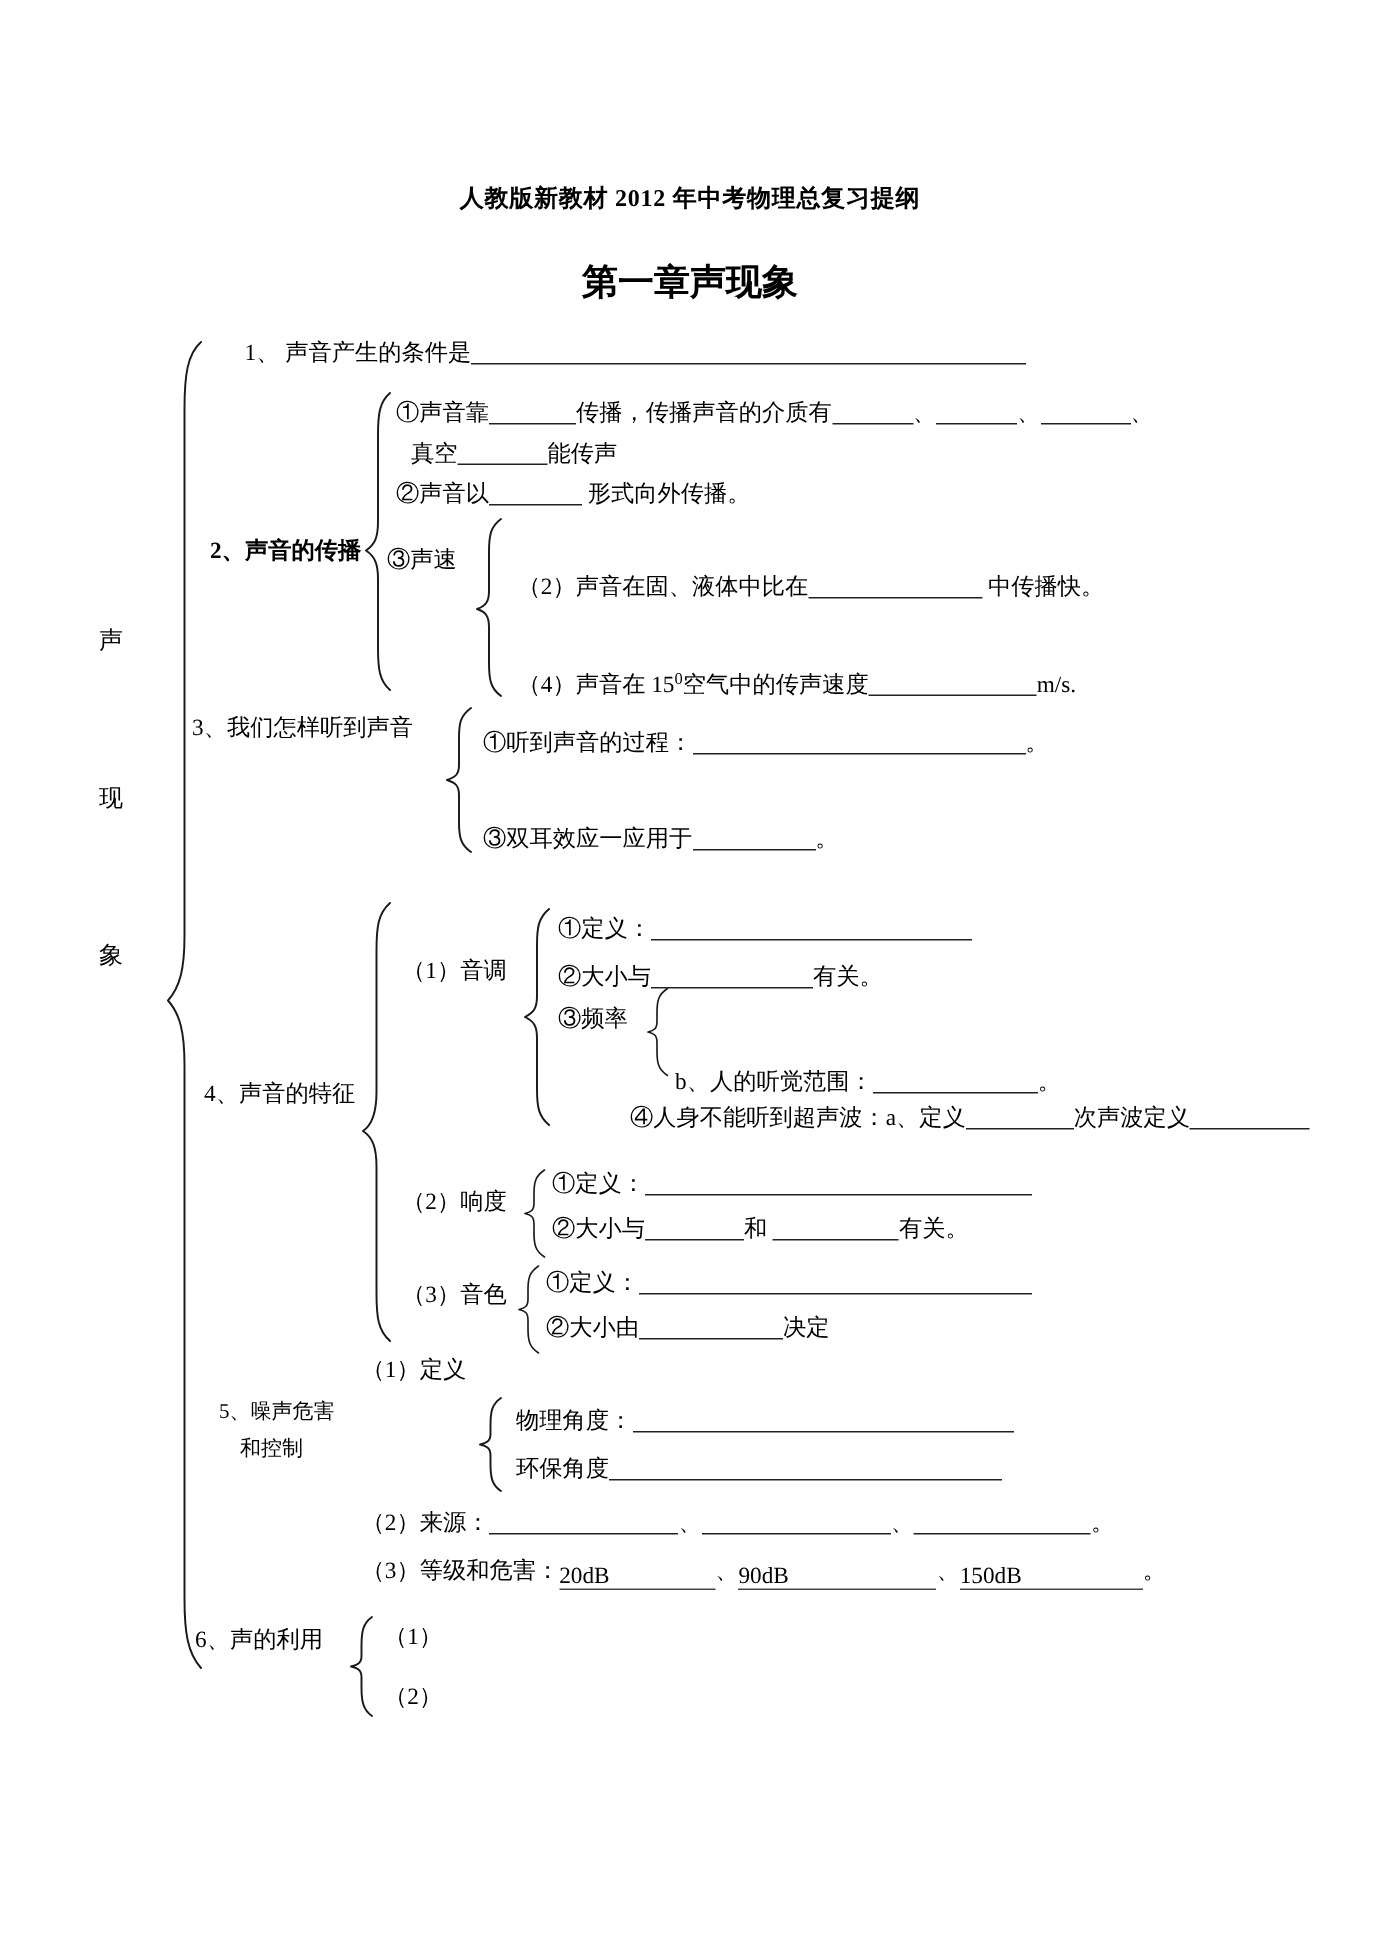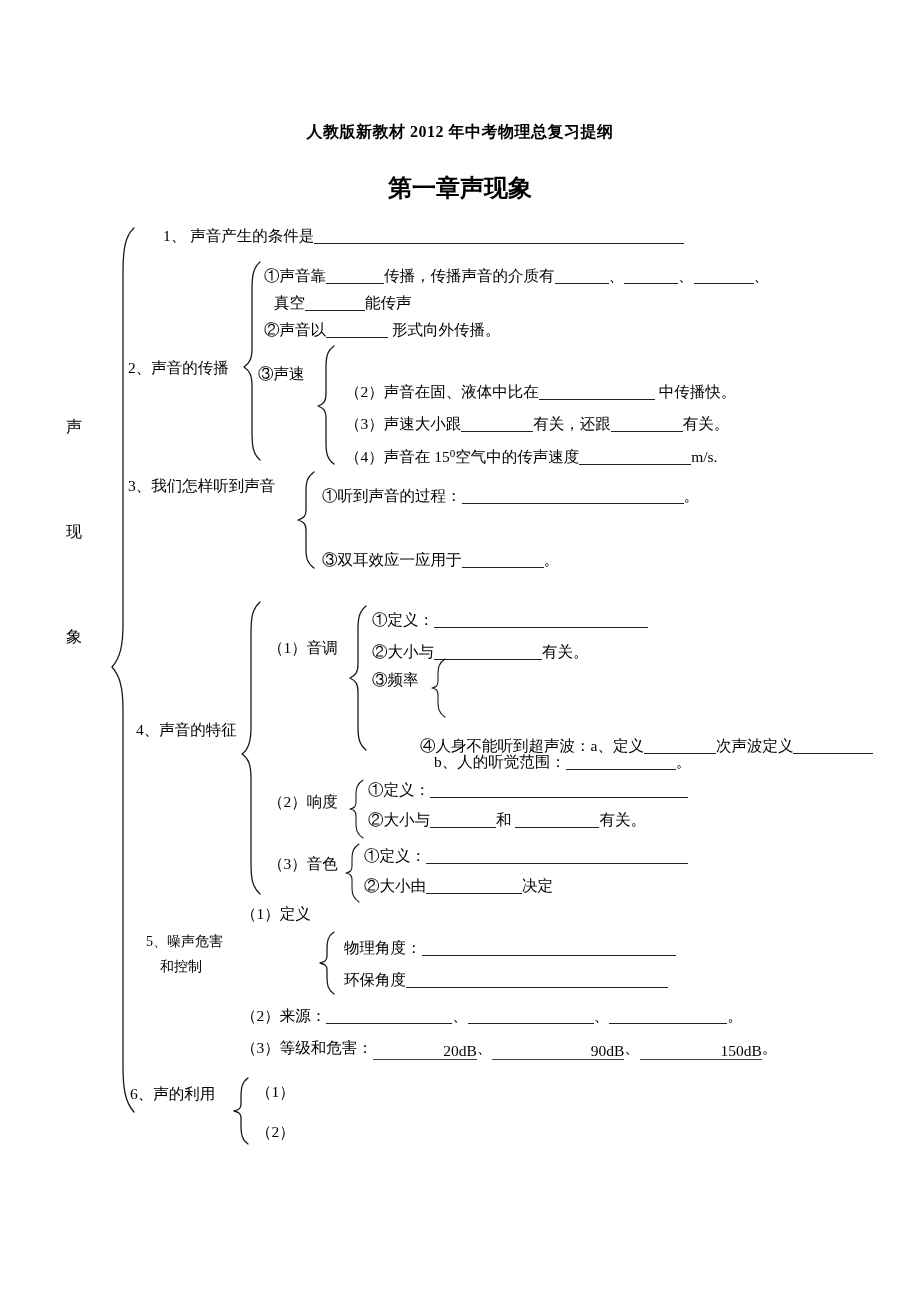--- a/index.html
+++ b/index.html
@@ -44,21 +44,21 @@
   .ul{
     display:inline-block;
     border-bottom:1.1px solid #222;
     vertical-align:-3px;
     height:14px;
   }
   .line-row{position:absolute;white-space:nowrap;font-size:15.5px;line-height:1;}
   .ansbox{
     display:inline-block;
     border-bottom:1.1px solid #444;
-    text-align:right;
+    text-align:left;
     vertical-align:-3px;
   }
 </style>
 </head>
 <body>
 
 <div class="page">
 
   <div class="title1">人教版新教材 2012 年中考物理总复习提纲</div>
   <div class="title2">第一章声现象</div>
@@ -70,21 +70,21 @@
   <div class="brace" style="left:110px;top:226px;">
     <svg width="28" height="888" viewBox="0 0 28 888">
       <path d="M24,2 C15,10 13,24 13,46 L13,398 C13,420 10,432 2,441 C10,450 13,462 13,484 L13,840 C13,862 15,876 24,886"></path>
     </svg>
   </div>
 
   <div class="line-row" style="left:143px;top:228px;margin-left:20px;">
     <span>1、 声音产生的条件是</span><span class="ul" style="width:370px;"></span>
   </div>
 
-  <div class="t" style="left:128px;top:360px;">2、声音的传播</div>
+  <div class="t" style="left:140px;top:360px;font-weight:bold;">2、声音的传播</div>
 
   <div class="brace" style="left:242px;top:260px;">
     <svg width="22" height="202" viewBox="0 0 22 202">
       <path d="M18,2 C11,8 10,16 10,30 L10,88 C10,98 8,103 2,107 C8,111 10,116 10,126 L10,172 C10,186 11,194 18,200"></path>
     </svg>
   </div>
 
   <div class="line-row" style="left:264px;top:268px;">
     <span>①声音靠</span><span class="ul" style="width:58px;"></span><span>传播，传播声音的介质有</span><span class="ul" style="width:54px;"></span><span>、</span><span class="ul" style="width:54px;"></span><span>、</span><span class="ul" style="width:60px;"></span><span>、</span>
   </div>
@@ -103,23 +103,20 @@
     <svg width="22" height="122" viewBox="0 0 22 122">
       <path d="M18,2 C11,7 10,13 10,24 L10,50 C10,57 8,60 2,62 C8,64 10,67 10,74 L10,98 C10,109 11,115 18,120"></path>
     </svg>
   </div>
 
 
   <div class="line-row" style="left:345px;top:384px;">
     <span>（2）声音在固、液体中比在</span><span class="ul" style="width:116px;"></span><span> 中传播快。</span>
   </div>
 
-  <div class="line-row" style="left:345px;top:416px;">
-    <span>（3）声速大小跟</span><span class="ul" style="width:72px;"></span><span>有关，还跟</span><span class="ul" style="width:72px;"></span><span>有关。</span>
-  </div>
 
   <div class="line-row" style="left:345px;top:448px;">
     <span>（4）声音在 15</span><span style="font-size:11px;vertical-align:5px;">0</span><span>空气中的传声速度</span><span class="ul" style="width:112px;"></span><span class="sm">m/s.</span>
   </div>
 
   <div class="t" style="left:128px;top:478px;">3、我们怎样听到声音</div>
 
   <div class="brace" style="left:296px;top:470px;">
     <svg width="22" height="100" viewBox="0 0 22 100">
       <path d="M18,2 C11,7 10,12 10,22 L10,40 C10,46 8,48 2,50 C8,52 10,54 10,60 L10,78 C10,88 11,93 18,98"></path>
@@ -161,21 +158,21 @@
 
   <div class="t" style="left:372px;top:672px;">③频率</div>
 
   <div class="brace thin" style="left:430px;top:657px;">
     <svg width="18" height="62" viewBox="0 0 18 62">
       <path d="M15,2 C9,6 8,10 8,18 L8,24 C8,29 6,30 2,31 C6,32 8,33 8,38 L8,44 C8,52 9,56 15,60"></path>
     </svg>
   </div>
 
 
-  <div class="line-row" style="left:434px;top:714px;margin-top:40px;">
+  <div class="line-row" style="left:450px;top:714px;">
     <span>b、人的听觉范围：</span><span class="ul" style="width:110px;"></span><span>。</span>
   </div>
 
   <div class="line-row" style="left:372px;top:738px;margin-left:48px;">
     <span>④人身不能听到超声波：a、定义</span><span class="ul" style="width:72px;"></span><span>次声波定义</span><span class="ul" style="width:80px;"></span>
   </div>
 
   <div class="t" style="left:268px;top:794px;">（2）响度</div>
 
   <div class="brace thin" style="left:348px;top:778px;">

